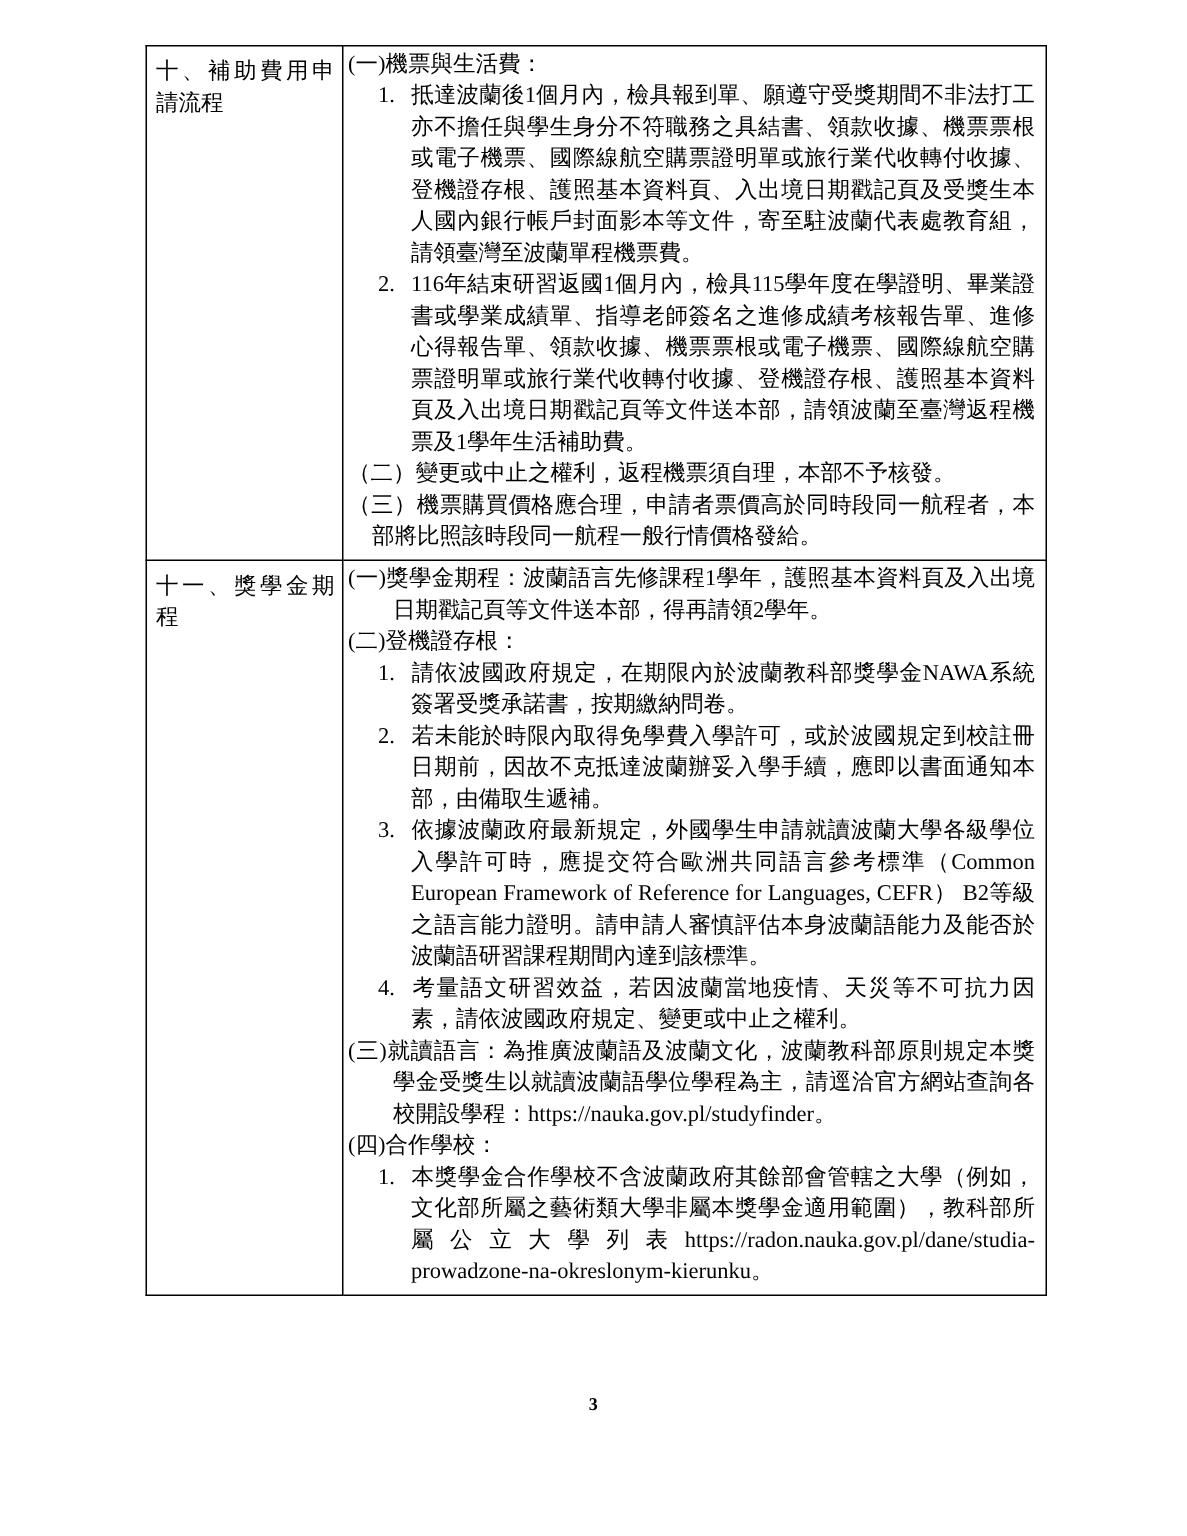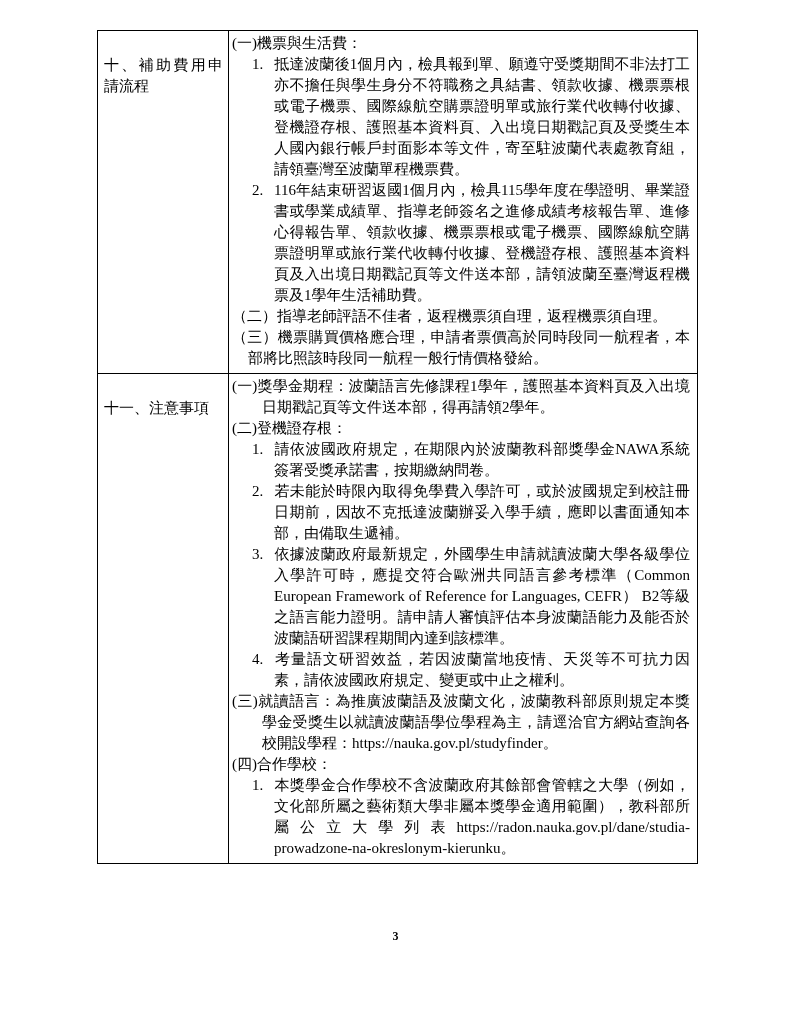--- a/index.html
+++ b/index.html
@@ -24,21 +24,21 @@
   }
   .tr { display:table-row; }
   .th, .td {
     display:table-cell;
     border:1.5px solid #000000;
     vertical-align:top;
     text-align:justify;
   }
   .th {
     width:131px;
-    padding:24px 5px 4px 6px;
+    padding:7px 5px 4px 6px;
     margin-top:20px;
   }
   .td {
     width:469px;
     padding:2px 7px 4px 3px;
     margin-left:20px;
   }
   p { text-align:justify; }
   
   .l1 { padding-left:30px; text-indent:-30px; }
@@ -62,27 +62,27 @@
 <div class="page">
 
   <div class="doc-table">
 
     <div class="tr">
       <div class="th">十、補助費用申請流程</div>
       <div class="td">
         <p class="l1"><span>(一)</span><span>機票與生活費：</span></p>
         <p class="l2"><span class="num">1.</span><span>抵達波蘭後1個月內，檢具報到單、願遵守受獎期間不非法打工亦不擔任與學生身分不符職務之具結書、領款收據、機票票根或電子機票、國際線航空購票證明單或旅行業代收轉付收據、登機證存根、護照基本資料頁、入出境日期戳記頁及受獎生本人國內銀行帳戶封面影本等文件，寄至駐波蘭代表處教育組，請領臺灣至波蘭單程機票費。</span></p>
         <p class="l2"><span class="num">2.</span><span>116年結束研習返國1個月內，檢具115學年度在學證明、畢業證書或學業成績單、指導老師簽名之進修成績考核報告單、進修心得報告單、領款收據、機票票根或電子機票、國際線航空購票證明單或旅行業代收轉付收據、登機證存根、護照基本資料頁及入出境日期戳記頁等文件送本部，請領波蘭至臺灣返程機票及1學年生活補助費。</span></p>
-        <p class="l1 tight"><span>（二）</span><span>指導老師評語不佳者，返程機票須自理，返程機票須自理。</span></p>
+        <p class="l1 tight"><span>（二）</span><span>變更或中止之權利，返程機票須自理，本部不予核發。</span></p>
         <p class="l1 tight"><span>（三）</span><span>機票購買價格應合理，申請者票價高於同時段同一航程者，本部將比照該時段同一航程一般行情價格發給。</span></p>
       </div>
     </div>
 
     <div class="tr">
-      <div class="th">十一、注意事項</div>
+      <div class="th">十一、獎學金期程</div>
       <div class="td">
         <p class="l1"><span>(一)</span><span>獎學金期程：波蘭語言先修課程1學年，護照基本資料頁及入出境日期戳記頁等文件送本部，得再請領2學年。</span></p>
 
         <p class="l1"><span>(二)</span><span>登機證存根：</span></p>
         <p class="l2"><span class="num">1.</span><span>請依波國政府規定，在期限內於波蘭教科部獎學金NAWA系統簽署受獎承諾書，按期繳納問卷。</span></p>
         <p class="l2"><span class="num">2.</span><span>若未能於時限內取得免學費入學許可，或於波國規定到校註冊日期前，因故不克抵達波蘭辦妥入學手續，應即以書面通知本部，由備取生遞補。</span></p>
         <p class="l2"><span class="num">3.</span><span>依據波蘭政府最新規定，外國學生申請就讀波蘭大學各級學位入學許可時，應提交符合歐洲共同語言參考標準（Common European Framework of Reference for Languages, CEFR） B2等級之語言能力證明。請申請人審慎評估本身波蘭語能力及能否於波蘭語研習課程期間內達到該標準。</span></p>
         <p class="l2"><span class="num">4.</span><span>考量語文研習效益，若因波蘭當地疫情、天災等不可抗力因素，請依波國政府規定、變更或中止之權利。</span></p>
 
         <p class="l1"><span>(三)</span><span>就讀語言：為推廣波蘭語及波蘭文化，波蘭教科部原則規定本獎學金受獎生以就讀波蘭語學位學程為主，請逕洽官方網站查詢各校開設學程：</span><span class="url">https://nauka.gov.pl/studyfinder</span><span>。</span></p>

